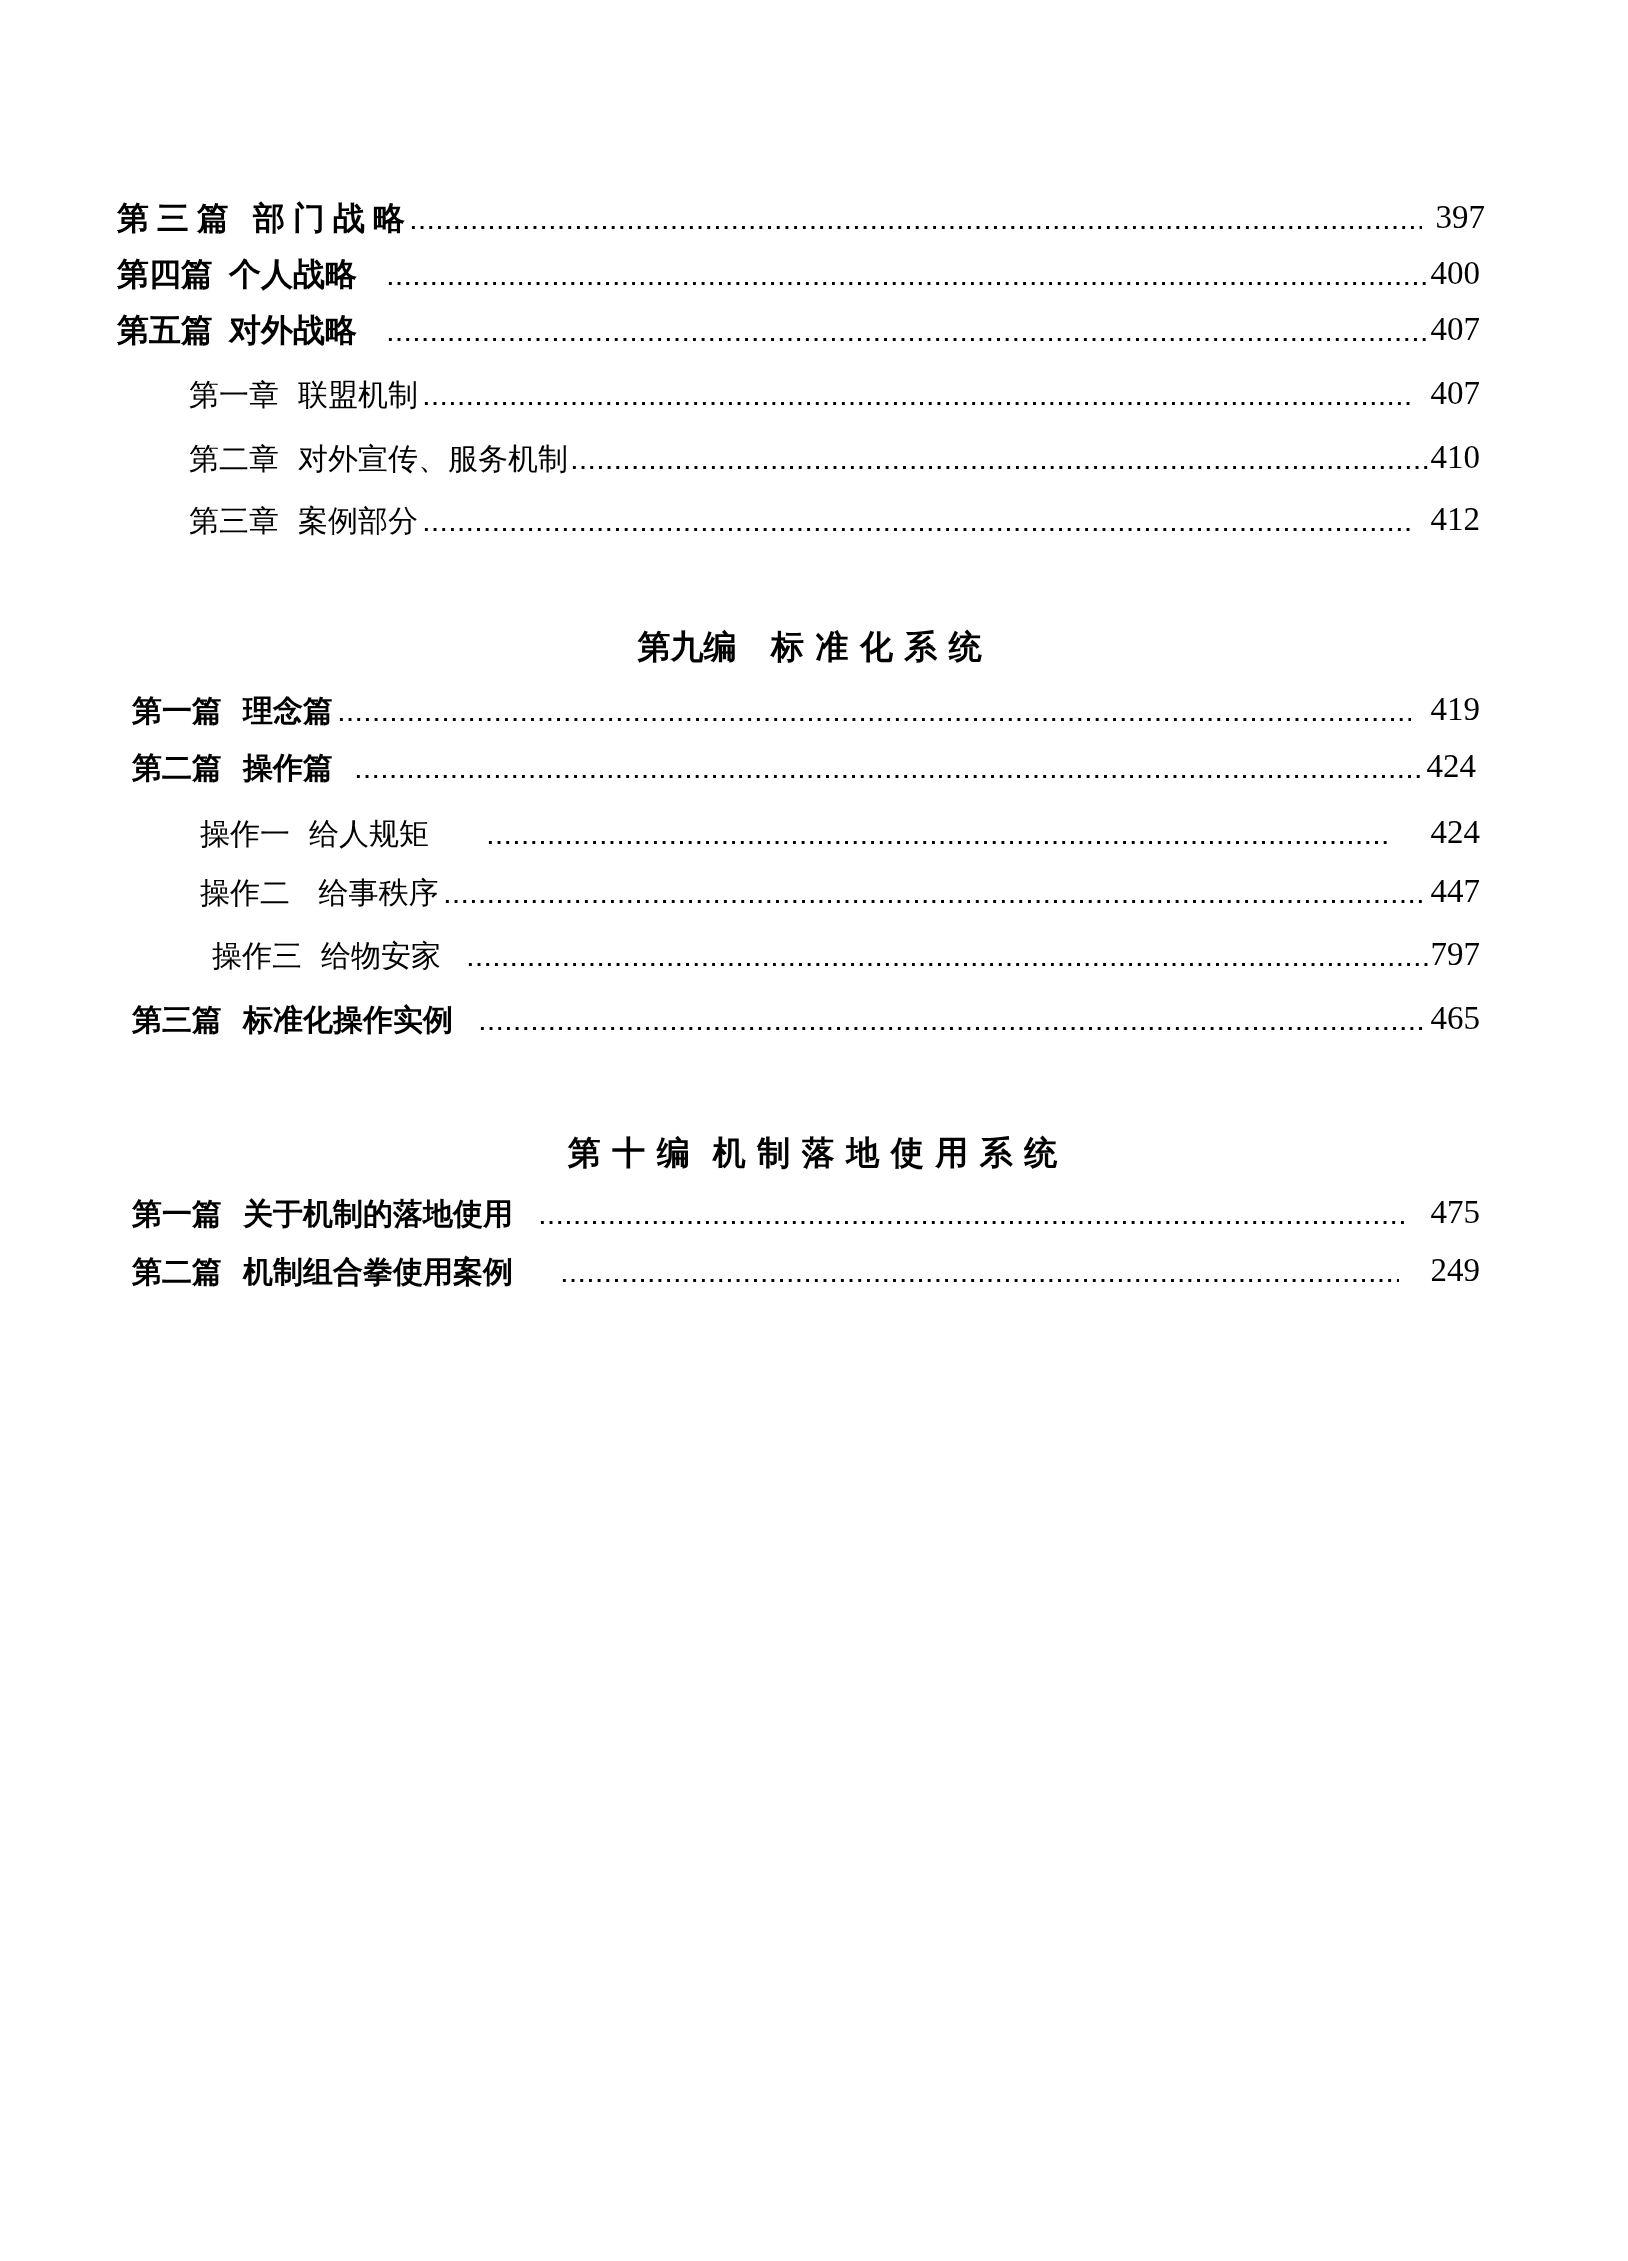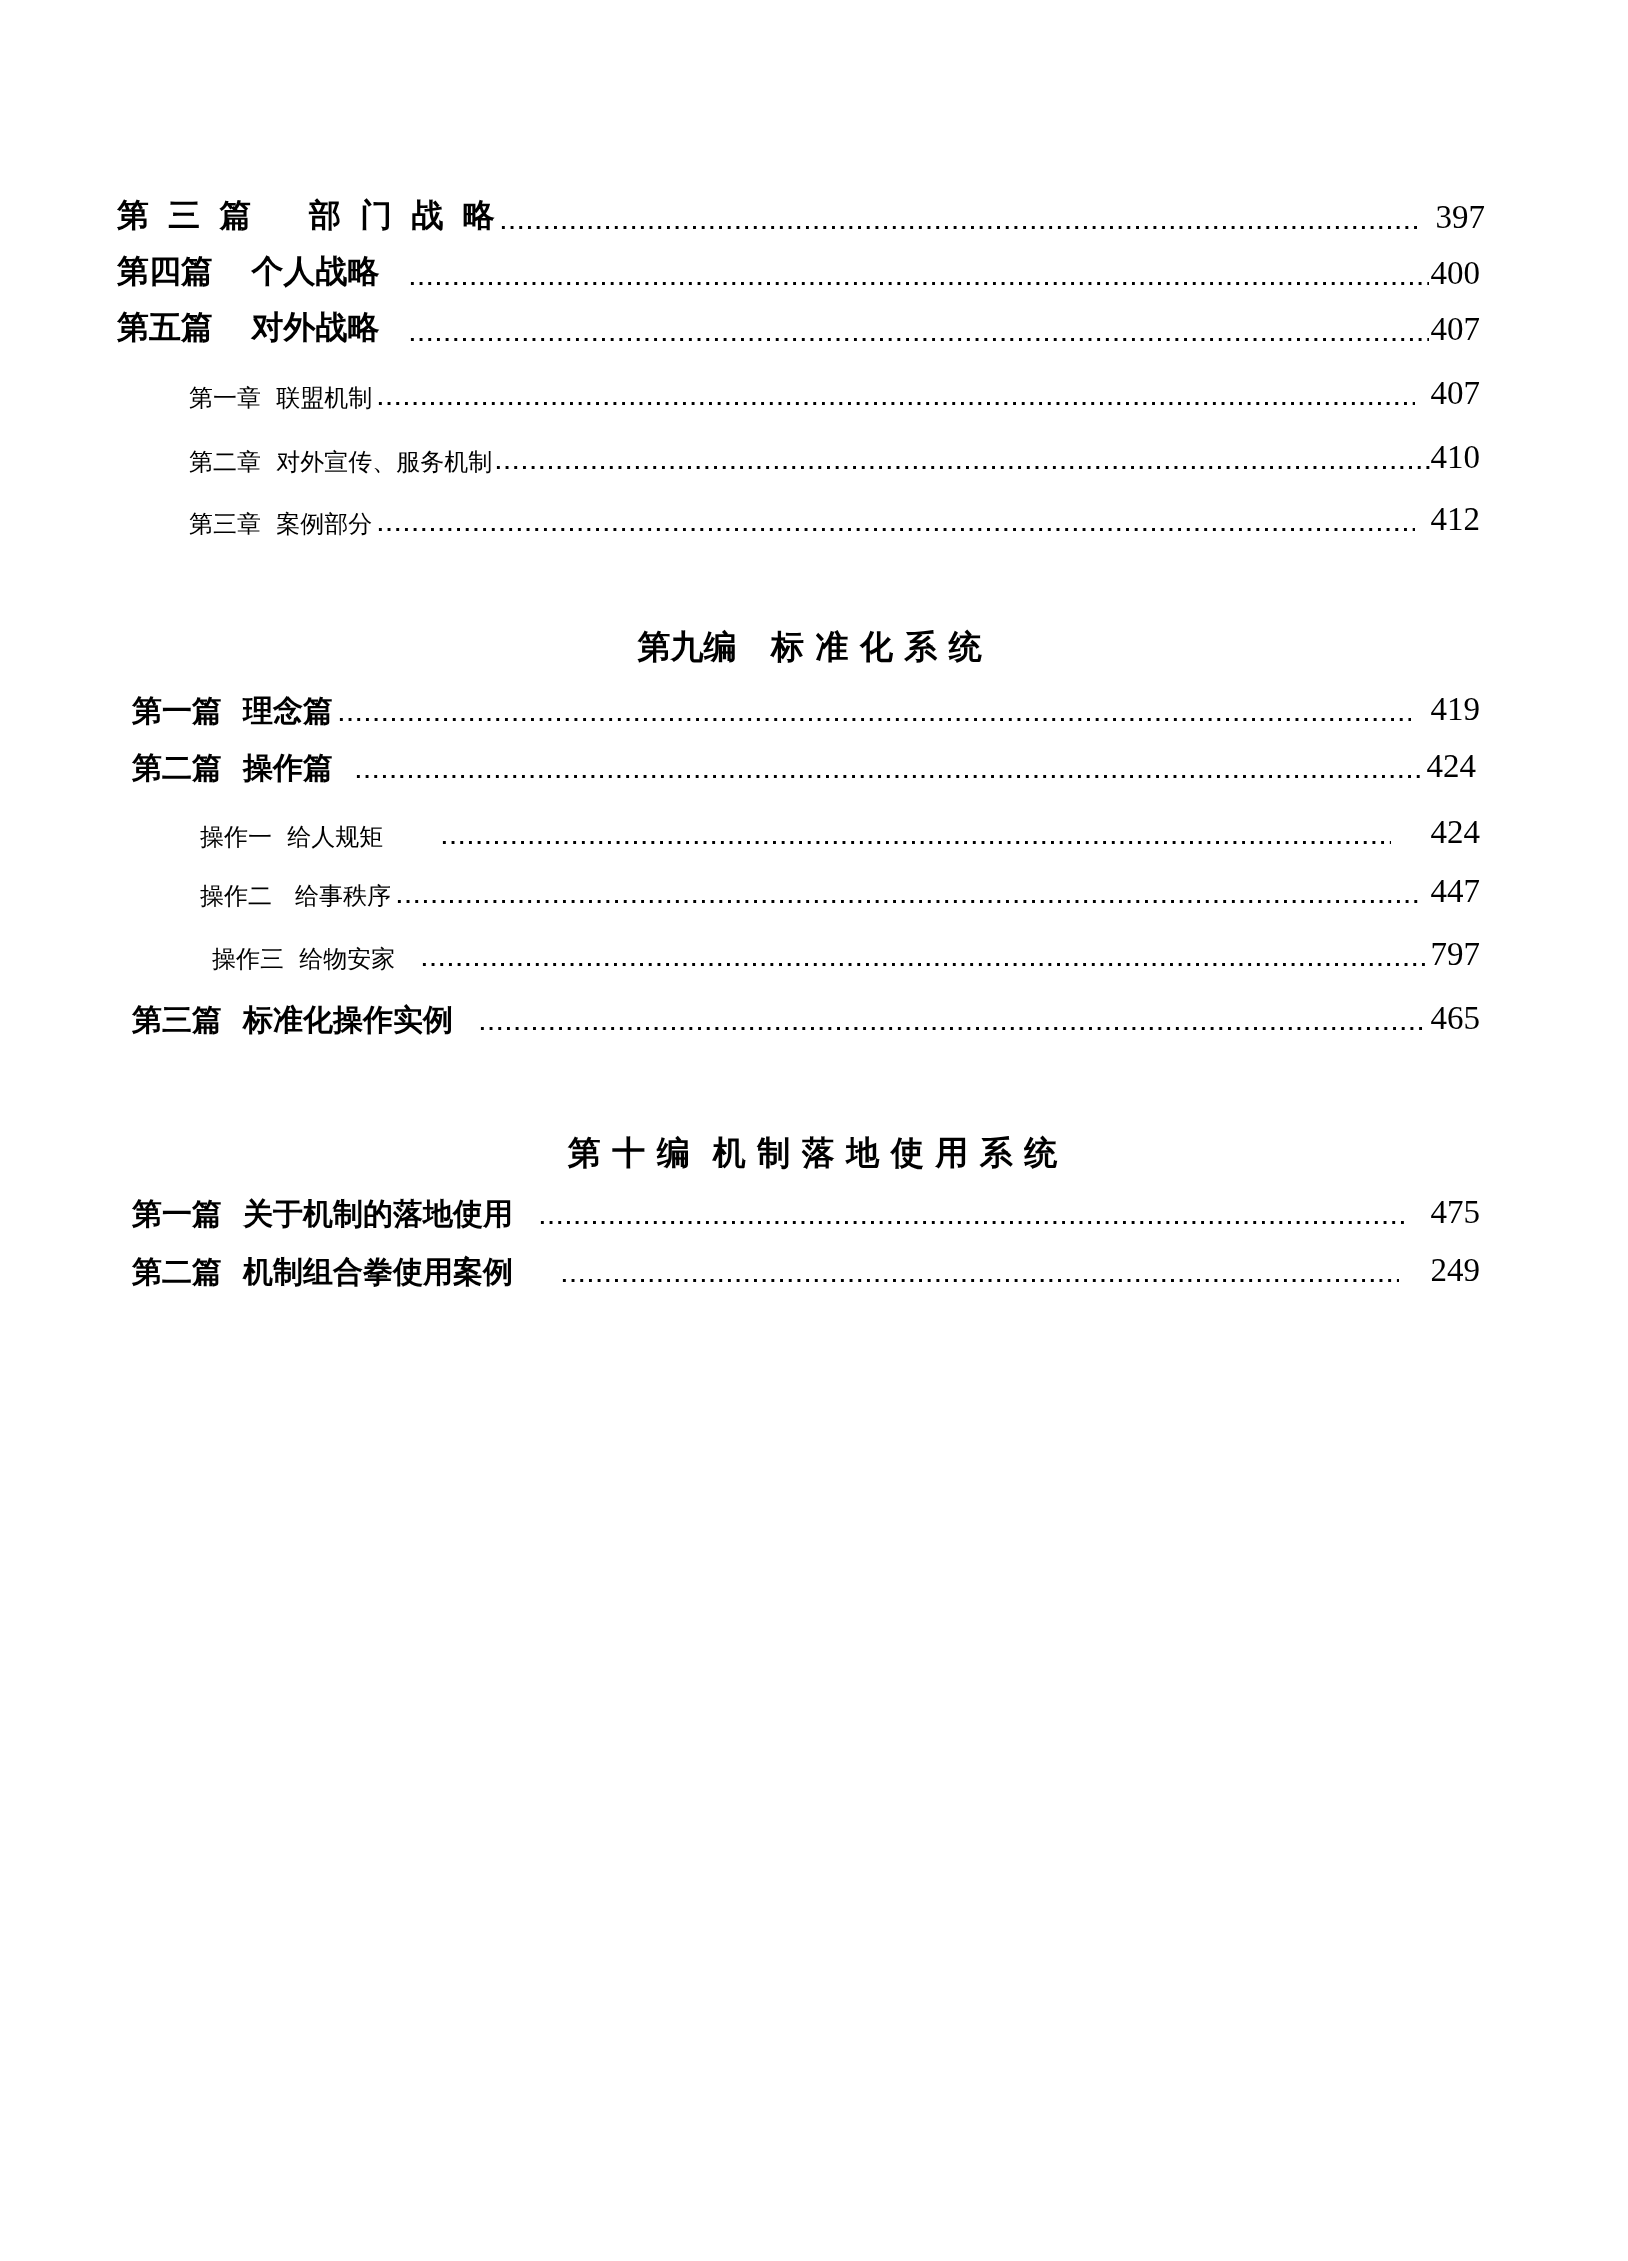--- a/index.html
+++ b/index.html
@@ -37,34 +37,34 @@
       background-position: left center;
     }
     .toc-page {
       flex: 0 0 auto;
       font-family: "Liberation Serif", "DejaVu Serif", serif;
       font-size: 33px;
       line-height: 1;
       text-align: center;
     }
     .bold-sans {
-      font-family: Liberation Mono, monospace;
+      font-family: Liberation Serif, serif;
       font-weight: bold;
       font-size: 32px;
     }
     .sans {
       font-family: "DejaVu Sans", "Liberation Sans", sans-serif;
       font-weight: bold;
       font-size: 30px;
       margin-top: 23px;
     }
     .serif {
       font-family: "DejaVu Serif", "Liberation Serif", serif;
       font-weight: normal;
-      font-size: 24px;
+      font-size: 30px;
     }
     .section-heading {
       position: absolute;
       left: 0;
       right: 0;
       text-align: center;
       font-family: "DejaVu Sans", "Liberation Sans", sans-serif;
       font-weight: bold;
       font-size: 33px;
       line-height: 1;

